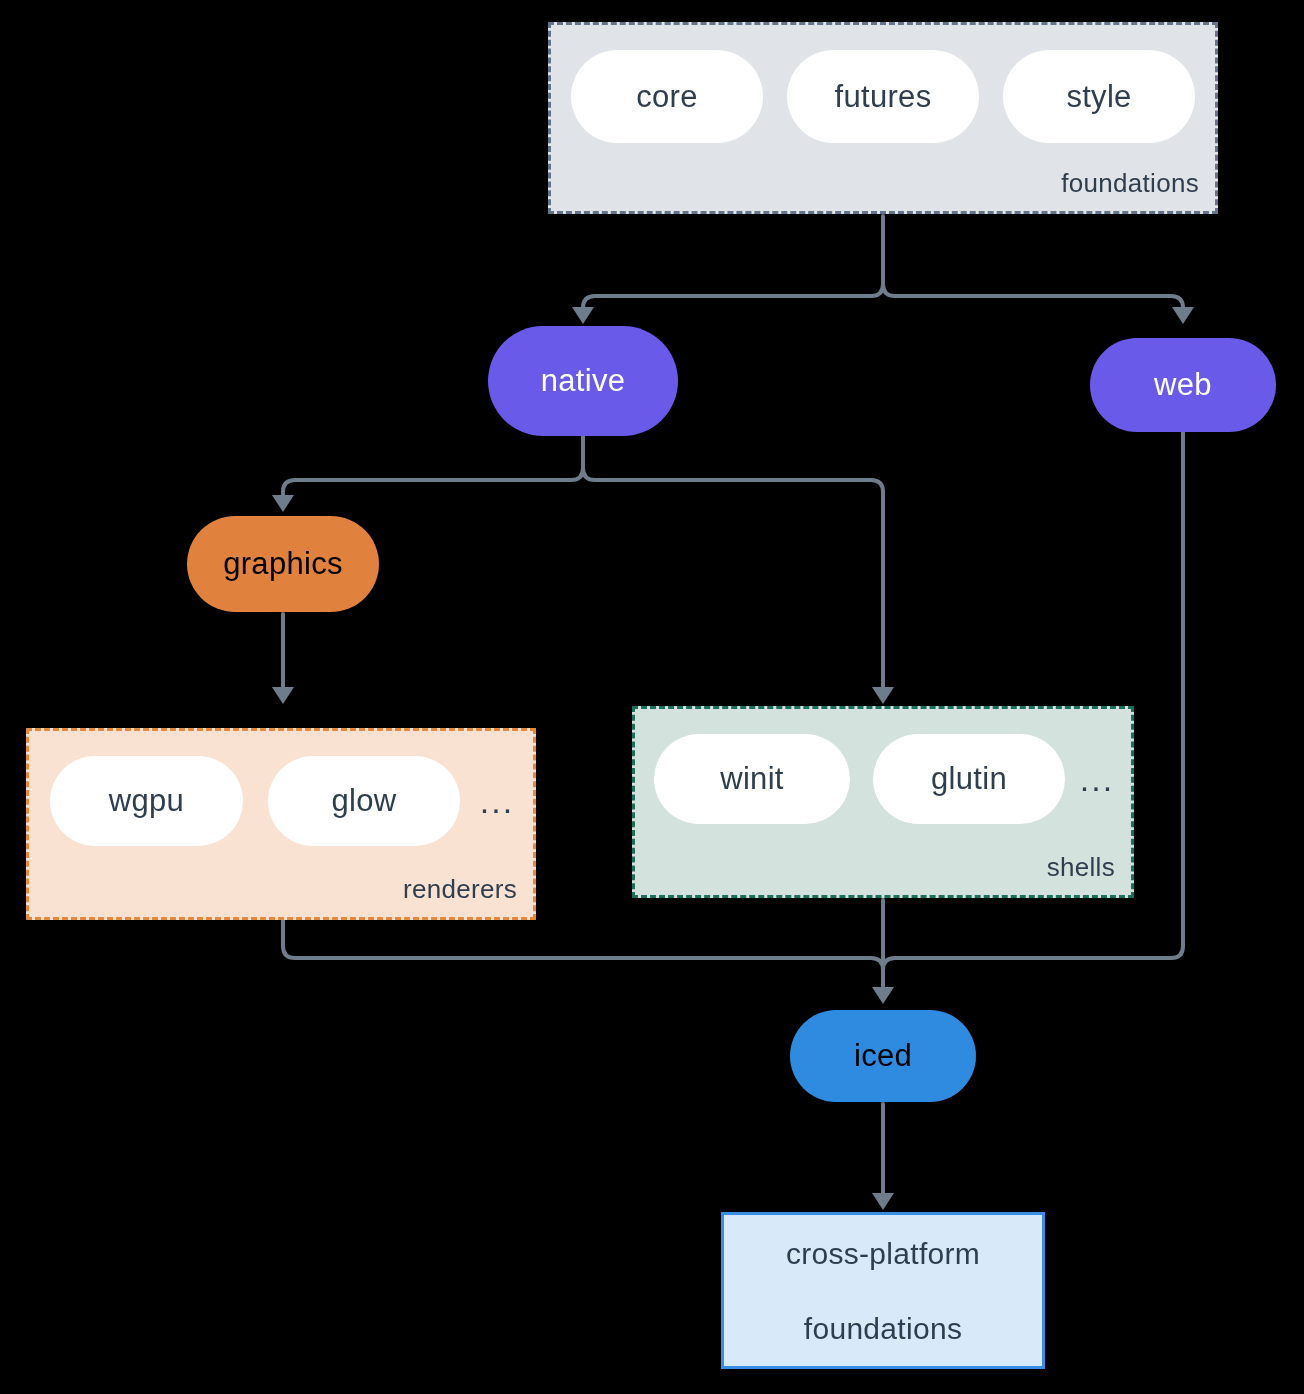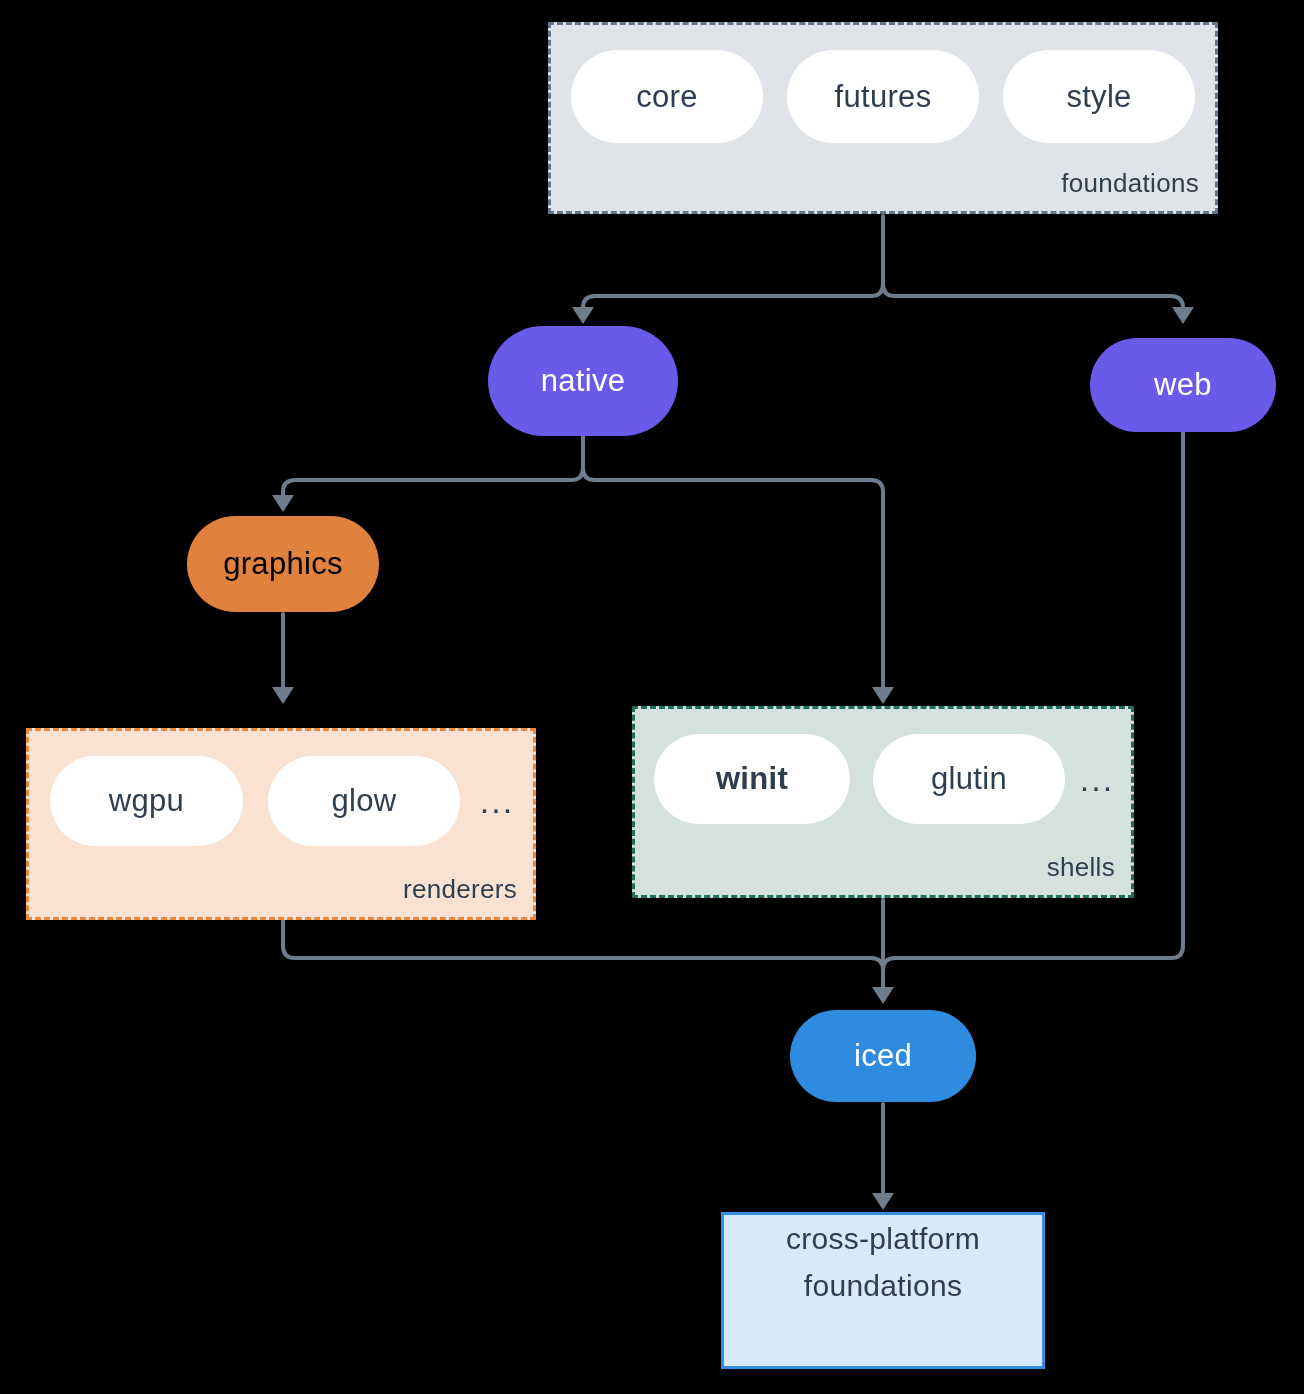--- a/index.html
+++ b/index.html
@@ -32,50 +32,50 @@
     background:#d3e2dc;border:3px dashed #1e6e5e;
   }
 
   .pill{
     position:absolute;display:flex;align-items:center;justify-content:center;
     border-radius:60px;font-size:31px;letter-spacing:0.3px;
   }
   .pill.white{background:#ffffff;color:#2f3e4f;}
   .pill.purple{background:#6a5ae9;color:#ffffff;}
   .pill.orange{background:#e0813e;color:#000000;}
-  .pill.blue{background:#2e8bdf;color:#ffffff;}
+  .pill.blue{background:#2e8bdf;color:#000000;}
 
   
   .foundations .p0{left:20px;top:25px;width:192px;height:93px;}
   .foundations .p1{left:236px;top:25px;width:192px;height:93px;}
   .foundations .p2{left:452px;top:25px;width:192px;height:93px;}
 
   .renderers .p0{left:21px;top:25px;width:193px;height:90px;}
   .renderers .p1{left:239px;top:25px;width:192px;height:90px;}
-  .shells .p0{left:19px;top:25px;width:196px;height:90px;font-weight:bold;}
+  .shells .p0{left:19px;top:25px;width:196px;height:90px;}
   .shells .p1{left:238px;top:25px;width:192px;height:90px;}
 
   .ellipsis{
     position:absolute;top:25px;height:90px;width:60px;
     display:flex;align-items:center;justify-content:center;
     font-size:34px;color:#2f3e4f;letter-spacing:2px;
   }
   .renderers .ellipsis{left:438px;}
   .shells .ellipsis{left:432px;}
 
   .node-native{left:488px;top:326px;width:190px;height:110px;}
   .node-web{left:1090px;top:326px;width:186px;height:94px;margin-top:12px;}
   .node-graphics{left:187px;top:516px;width:192px;height:96px;}
   .node-iced{left:790px;top:1010px;width:186px;height:92px;}
 
   .app-box{
     position:absolute;left:721px;top:1212px;width:324px;height:157px;
     box-sizing:border-box;background:#d8e9f9;border:3px solid #368fe5;
-    display:flex;flex-direction:column;align-items:center;justify-content:flex-start;
-    color:#2f3e4f;font-size:30px;line-height:47px;letter-spacing:0.3px;text-align:center;
+    display:flex;flex-direction:column;align-items:center;justify-content:center;
+    color:#2f3e4f;font-size:30px;line-height:47px;letter-spacing:0.3px;text-align:center;gap:28px;
   }
 </style>
 </head>
 <body>
 
 <div class="canvas">
 
   <svg class="connectors" viewBox="0 0 1304 1394" xmlns="http://www.w3.org/2000/svg">
 
     <path d="M883 216 L883 284"></path>

